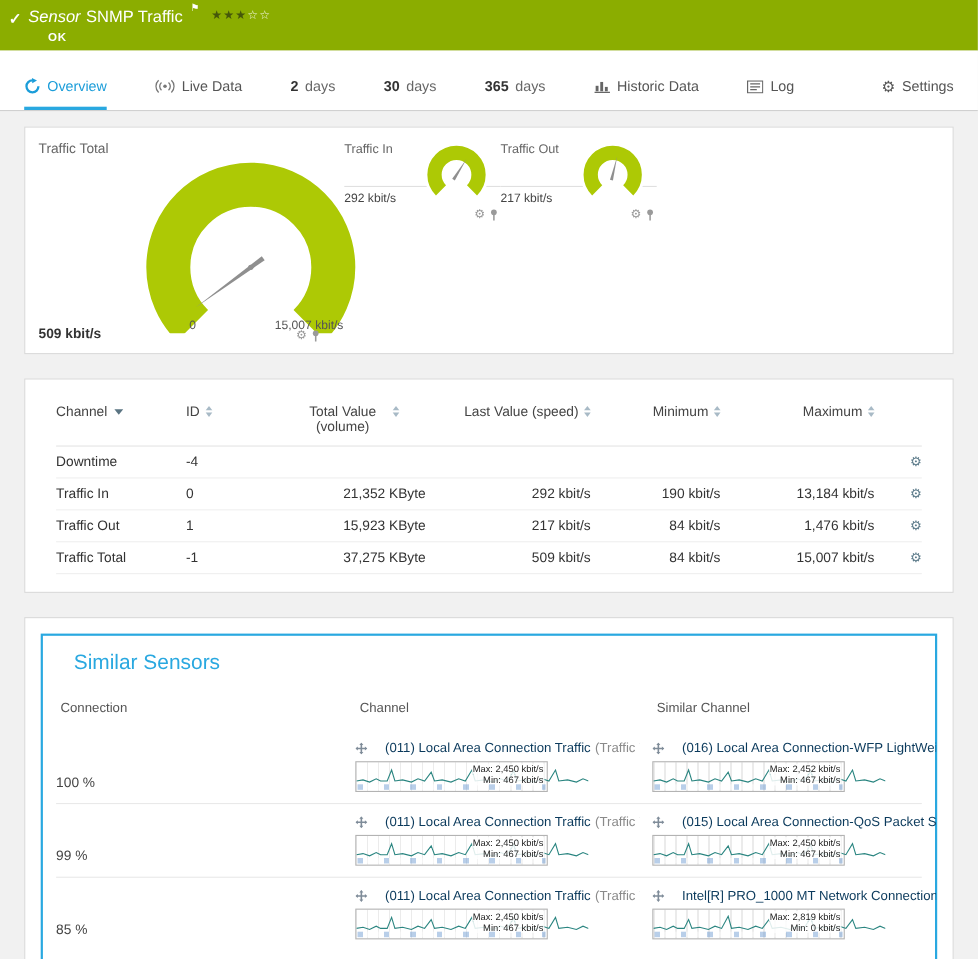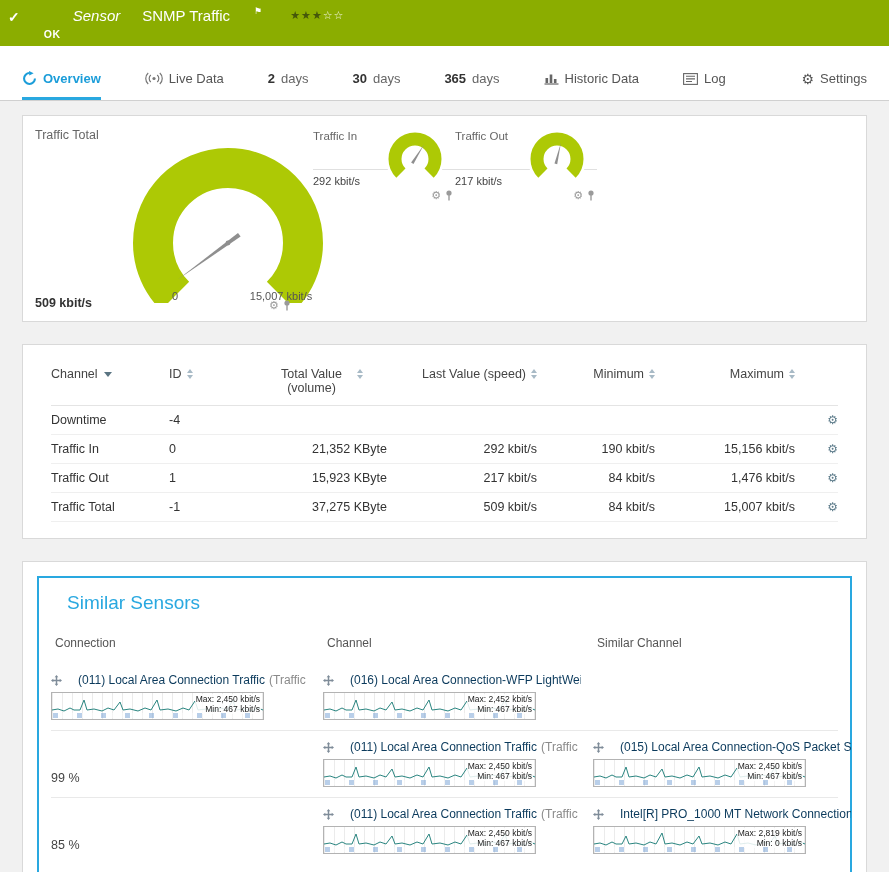--- a/index.html
+++ b/index.html
@@ -3,37 +3,37 @@
 <meta charset="utf-8">
 <style>
   html,body{margin:0;padding:0;}
   body{width:889px;height:872px;overflow:hidden;background:#f1f1f1;
        font-family:"Liberation Sans",sans-serif;font-size:13px;color:#333;}
 
   
   .topbar{height:46px;background:#8bad00;color:#fff;display:flex;align-items:flex-start;
           padding:7px 10px 0 8px;box-sizing:border-box;}
   .check{font-size:14px;font-weight:bold;margin:2px 6px 0 0;}
-  .titleline{display:flex;align-items:center;gap:22px;font-size:15px;margin-left:47px;}
+  .titleline{display:flex;align-items:flex-start;gap:5px;font-size:15px;}
   .sensor-type{font-style:italic;}
   .flag{font-size:9px;vertical-align:top;position:relative;top:-5px;margin-left:2px;}
   .stars{font-size:11px;letter-spacing:1px;margin-left:6px;}
   .stars .filled{color:#45570a;}
   .stars .empty{color:#eef3d6;}
   .status-ok{font-size:10.5px;font-weight:bold;margin:4px 0 0 18px;letter-spacing:0.5px;}
 
   
   .tabs-wrap{background:#fff;border-bottom:1px solid #d0d0d0;padding-top:14px;}
   .tabs{display:flex;align-items:stretch;height:40px;padding:0 22px;gap:44px;}
   .tab{display:flex;align-items:center;gap:6px;color:#555;font-size:13px;cursor:pointer;
        border-bottom:3px solid transparent;white-space:nowrap;}
   .tab.active{color:#1b9dd9;border-bottom-color:#29a8e0;}
   .tab .daynum{color:#333;font-weight:bold;}
   .tab .daylbl{color:#666;}
-  .tab.active span{color:#1b9dd9;font-weight:bold;}
+  .tab.active span{color:#1b9dd9;}
   .gearglyph{font-size:14px;color:#555;line-height:1;}
   .tab-settings{margin-left:auto;}
 
   .content{padding-top:14px;}
   .card{background:#fff;border:1px solid #d9d9d9;margin:0 22px;box-sizing:border-box;}
 
   
   .card-gauges{position:relative;height:207px;}
   .lbl{color:#666;font-size:12.5px;}
   .traffic-total-label{position:absolute;left:12px;top:12px;}
@@ -79,21 +79,21 @@
   .similar-title{color:#29a8e0;font-size:19px;font-weight:normal;margin:4px 0 22px 16px;}
   .sim-grid{display:grid;grid-template-columns:272px 270px auto;padding:0 4px;}
   .sim-head{color:#555;font-size:12px;padding-bottom:14px;}
   .sim-row{padding:8px 0 10px;}
   .sim-row + .sim-row{border-top:1px solid #e9e9e9;}
   .sim-similarity{display:flex;align-items:flex-end;font-size:12.5px;color:#444;padding-bottom:2px;}
   .sim-ch-line{display:flex;align-items:center;gap:4px;white-space:nowrap;overflow:hidden;
                width:258px;font-size:12px;height:16px;}
   .ch-link{color:#0b3a5c;cursor:pointer;margin-left:12px;}
   .ch-note{color:#8a8a8a;}
-  .spark{position:relative;width:213px;height:28px;border:1px solid #b3b3b3;margin-top:4px;
+  .spark{position:relative;width:175px;height:28px;border:1px solid #b3b3b3;margin-top:4px;
          background:#fff;box-sizing:border-box;cursor:pointer;
          background-image:repeating-linear-gradient(90deg,#ebebeb 0 1px,transparent 1px 10px);}
   .spark svg{position:absolute;left:0;top:0;}
   .spark-labels{position:absolute;top:1px;right:2px;text-align:right;font-size:8.5px;
                 line-height:10px;color:#222;}
   .spark-labels span{display:block;background:rgba(255,255,255,0.85);padding:0 1px;}
   .spark-axis{position:absolute;left:1px;right:1px;bottom:1px;height:5px;opacity:.55;
               background:repeating-linear-gradient(90deg,rgba(95,145,205,.8) 0 5px,rgba(255,255,255,.8) 5px 24px);}
   .move-icon{flex:0 0 auto;}
 </style>
@@ -276,21 +276,21 @@
       <div class="cell num"></div>
       <div></div>
       <div class="icon-cell"><span class="row-gear">⚙</span></div>
     </div>
     <div class="ch-grid ch-row">
       <div class="cell">Traffic In</div>
       <div class="cell">0</div>
       <div class="cell num">21,352 KByte</div>
       <div class="cell num">292 kbit/s</div>
       <div class="cell num">190 kbit/s</div>
-      <div class="cell num">15,156 kbit/s</div>
+      <div class="cell num">13,184 kbit/s</div>
       <div></div>
       <div class="icon-cell"><span class="row-gear">⚙</span></div>
     </div>
     <div class="ch-grid ch-row">
       <div class="cell">Traffic Out</div>
       <div class="cell">1</div>
       <div class="cell num">15,923 KByte</div>
       <div class="cell num">217 kbit/s</div>
       <div class="cell num">84 kbit/s</div>
       <div class="cell num">1,476 kbit/s</div>
@@ -313,20 +313,21 @@
     <div class="similar-box">
       <h2 class="similar-title">Similar Sensors</h2>
 
       <div class="sim-grid sim-head">
         <div>Connection</div>
         <div>Channel</div>
         <div>Similar Channel</div>
       </div>
 
       <div class="sim-grid sim-row">
+        <div class="sim-similarity">100 %</div>
         <div>
           <div class="sim-ch-line">
             <svg class="move-icon" width="11" height="11" viewBox="0 0 12 12">
               <path d="M6 0 L8 2.5 H6.8 V5.2 H9.5 V4 L12 6 L9.5 8 V6.8 H6.8 V9.5 H8 L6 12 L4 9.5 H5.2 V6.8 H2.5 V8 L0 6 L2.5 4 V5.2 H5.2 V2.5 H4 Z" fill="#7f8c99"></path>
             </svg>
             <span class="ch-link">(011) Local Area Connection Traffic</span>
             <span class="ch-note">(Traffic To</span>
           </div>
           <div class="spark">
             <svg width="211" height="26" viewBox="0 0 211 26">

